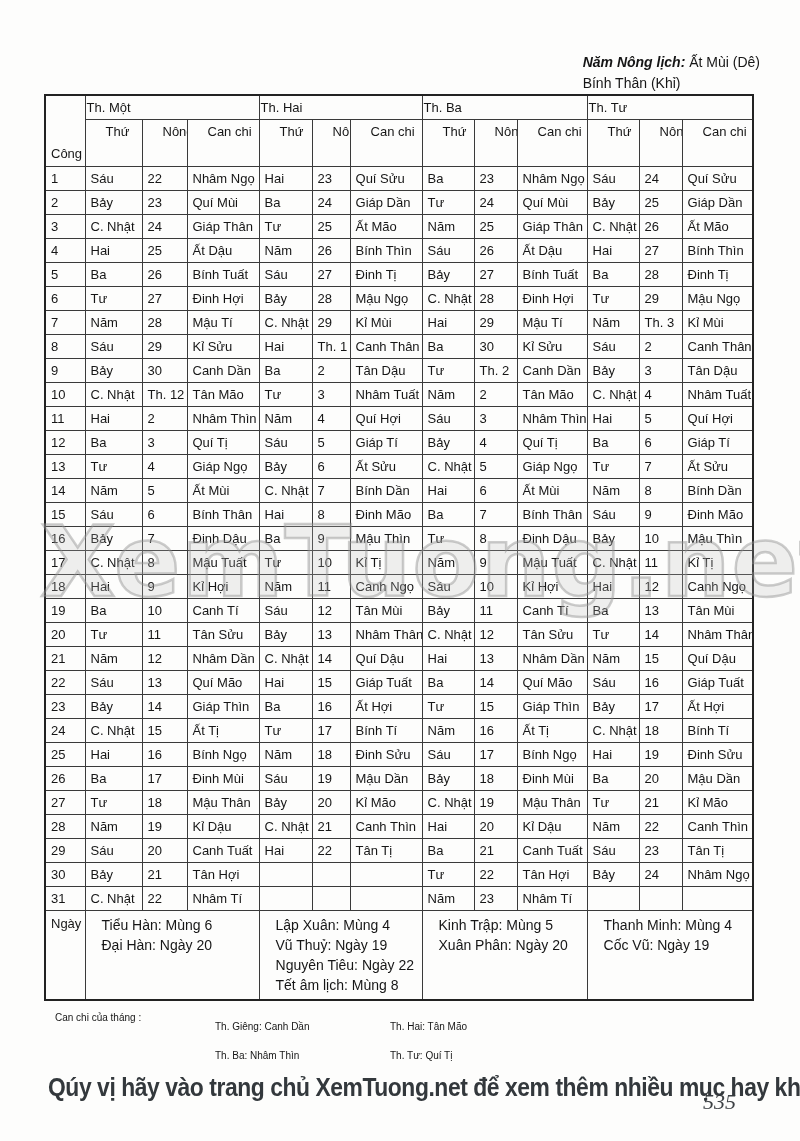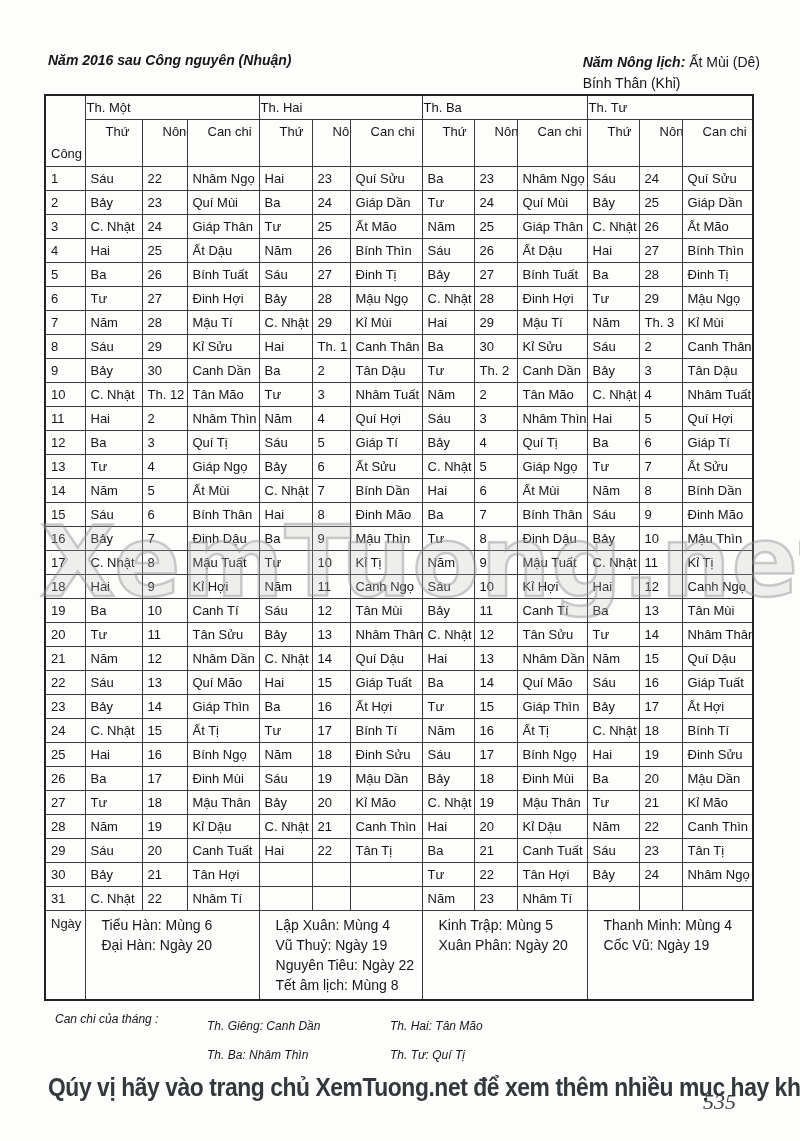--- a/index.html
+++ b/index.html
@@ -29,44 +29,43 @@
   
   .watermark {
     position:absolute; top:498px; left:40px; width:720px; height:132px;
     font-family:"DejaVu Sans", sans-serif; font-size:98px; font-weight:bold;
     text-align:center; line-height:128px; letter-spacing:1px;
     color:rgba(185,185,185,0.22);
     -webkit-text-stroke:2.5px rgba(145,145,145,0.45);
     z-index:3; pointer-events:none;
   }
   
-  .canchi { position:absolute; top:1010px; left:55px; width:700px; height:62px; font-size:12px;font-style:italic; }
+  .canchi { position:absolute; top:1010px; left:55px; width:700px; height:62px; font-size:10px; }
   .canchi .label { position:absolute; left:0; top:2px; }
-  .canchi .c1 { position:absolute; left:152px; top:2px; line-height:29px; }
+  .canchi .c1 { position:absolute; left:160px; top:2px; line-height:29px; }
   .canchi .c2 { position:absolute; left:335px; top:2px; line-height:29px; }
   
   .footer {
     position:absolute; top:1072px; left:0; width:800px;
     text-align:center; white-space:nowrap;
     font-size:26px; font-weight:bold; letter-spacing:-0.5px;
     transform:scaleX(0.88); transform-origin:50% 50%;
     color:#33383c; z-index:2;
   }
   .pageno {
     position:absolute; top:1089px; left:703px;
     font-family:"Liberation Serif", serif; font-style:italic;
     font-size:22px; color:#3c4044; z-index:1;text-align:center;
   }
 </style>
 </head>
 <body>
 
 <div class="page">
 
-  <div class="hdr-left">Năm 2016 sau Công nguyên (Nhuận)</div>
 
   <div class="hdr-right">
     <div>
       <span class="lbl">Năm Nông lịch:</span>
       <span>Ất Mùi (Dê)</span>
     </div>
     <div>Bính Thân (Khỉ)</div>
   </div>
 
   <table class="cal">

